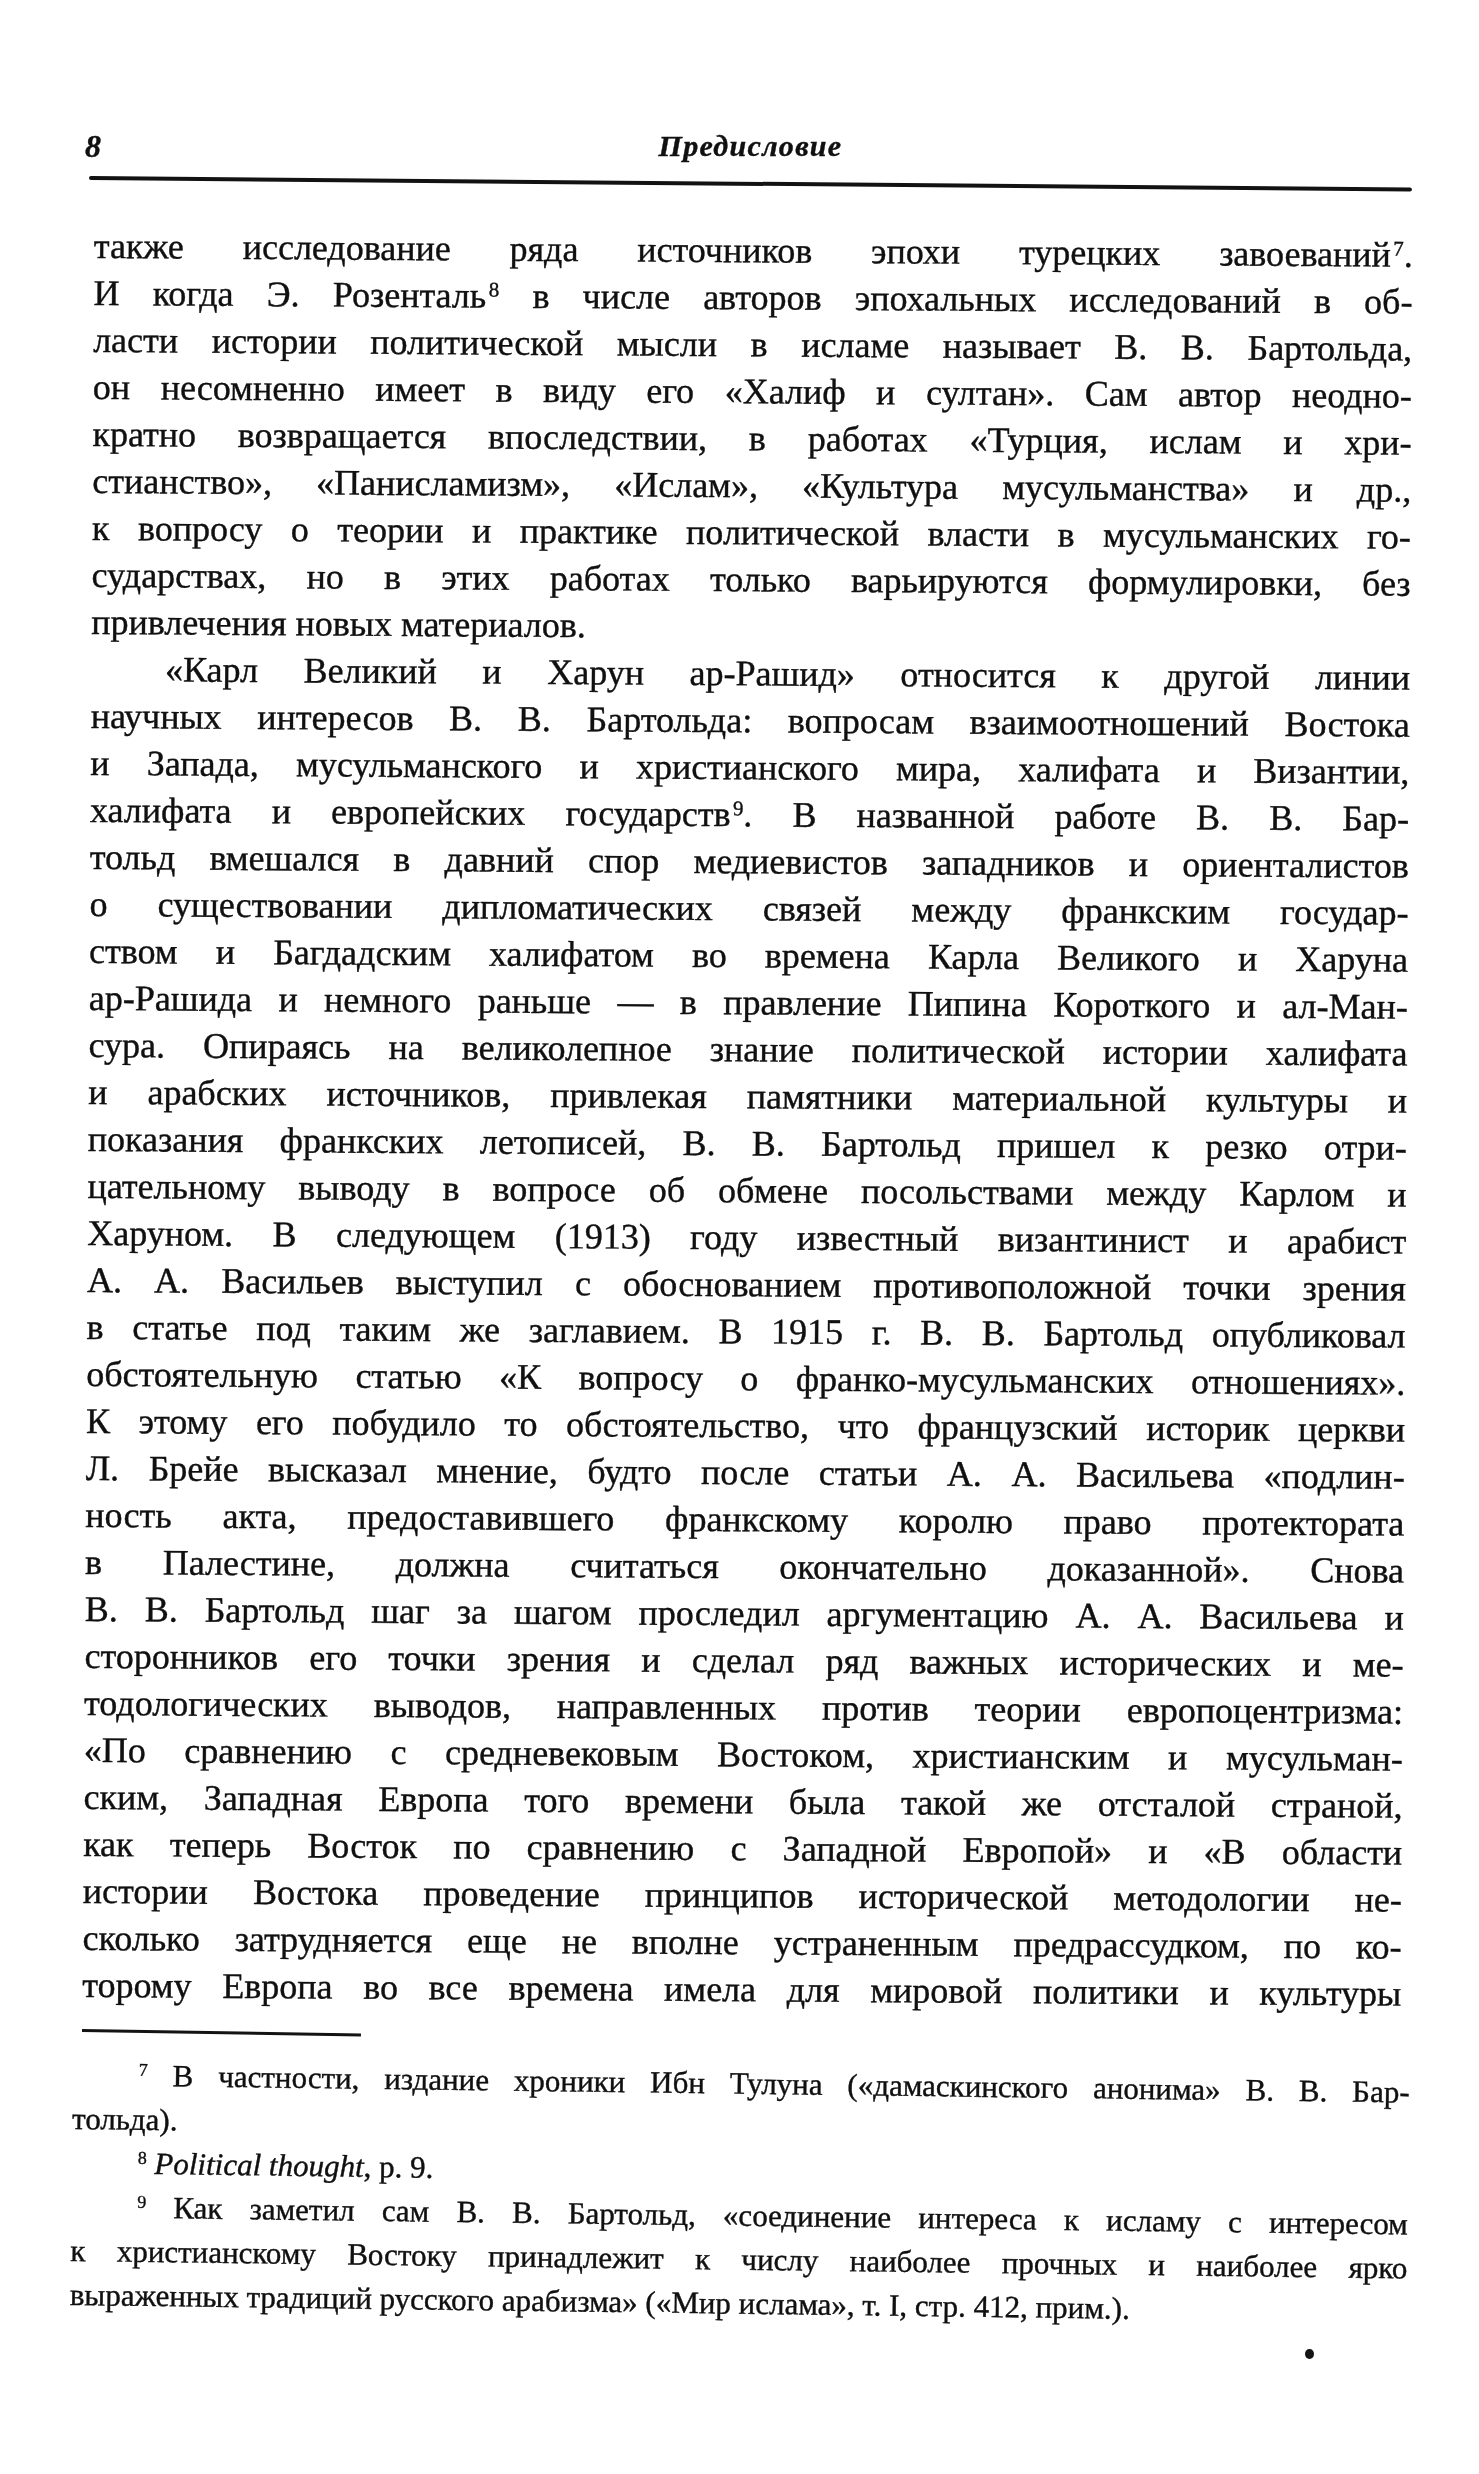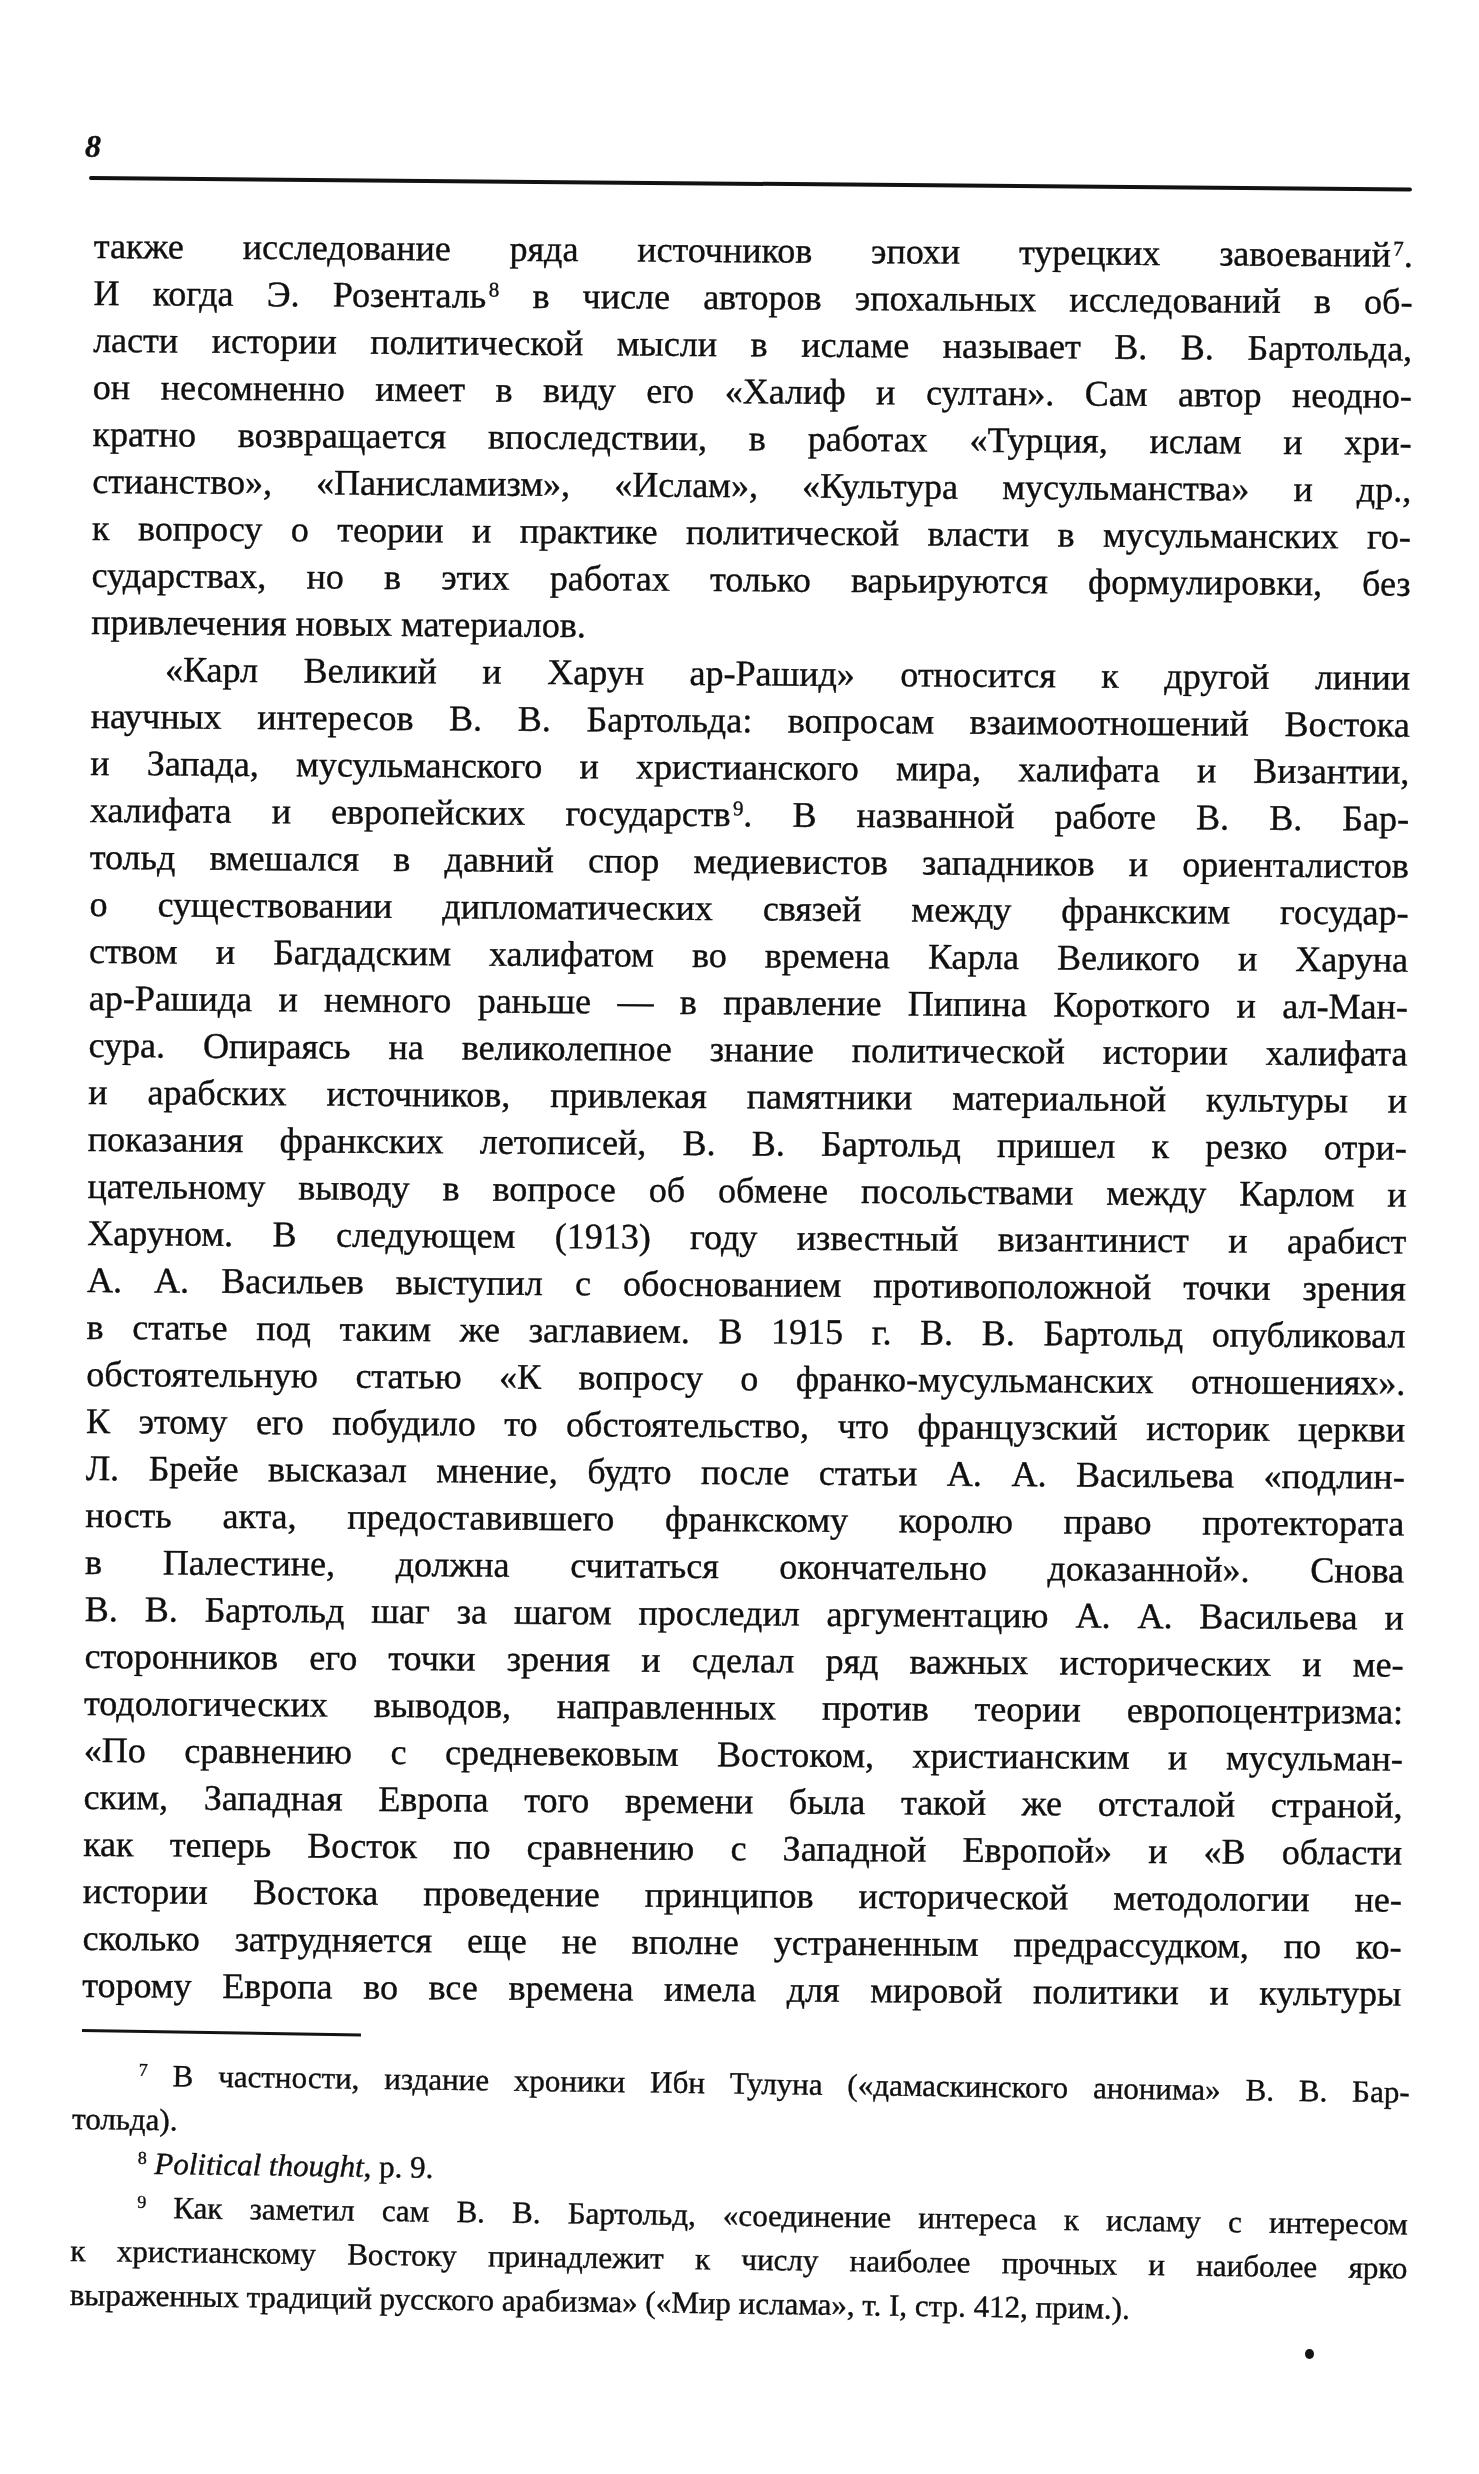--- a/index.html
+++ b/index.html
@@ -106,20 +106,21 @@
     border-radius: 50%;
   }
 </style>
 </head>
 <body>
 
 <div class="sheet">
 
   <header class="running-head">
     <span class="pagenum">8</span>
+    <span class="running-title">Предисловие</span>
   </header>
 
   <div class="head-rule"></div>
 
   <main class="body-text" id="body-text">
       <div class="line">также исследование ряда источников эпохи турецких завоеваний<sup>7</sup>.</div>
       <div class="line">И когда Э. Розенталь<sup>8</sup> в числе авторов эпохальных исследований в об-</div>
       <div class="line">ласти истории политической мысли в исламе называет В. В. Бартольда,</div>
       <div class="line">он несомненно имеет в виду его «Халиф и султан». Сам автор неодно-</div>
       <div class="line">кратно возвращается впоследствии, в работах «Турция, ислам и хри-</div>

